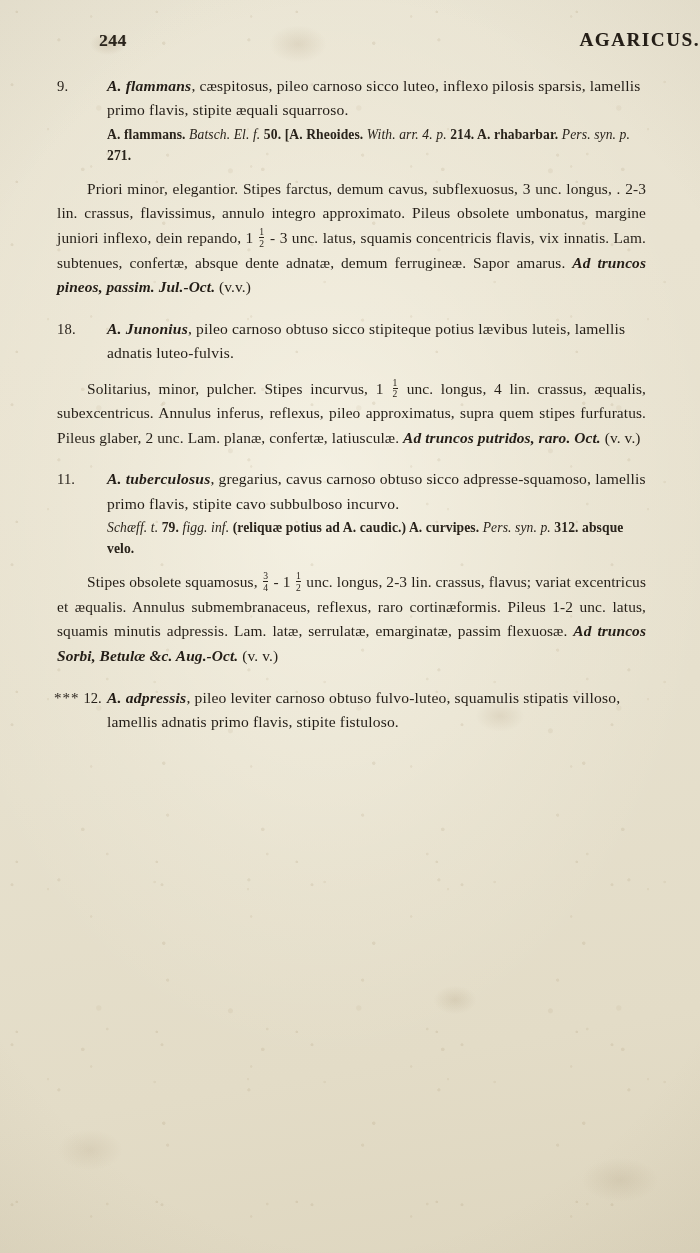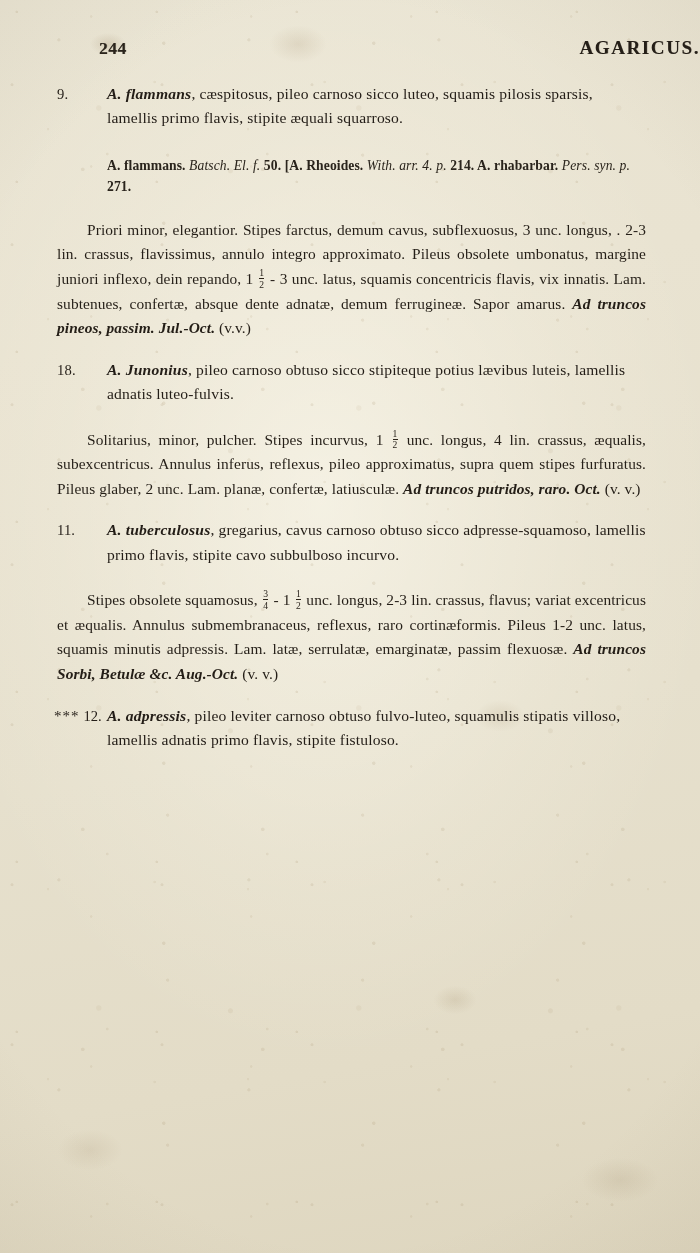--- a/index.html
+++ b/index.html
@@ -53,21 +53,21 @@
       radial-gradient(ellipse 26px 16px at 108px 44px,  rgba(126,98,58,.17), rgba(0,0,0,0) 70%),
       radial-gradient(ellipse 40px 26px at 298px 44px,  rgba(132,104,64,.13), rgba(0,0,0,0) 72%),
       radial-gradient(ellipse 34px 22px at 500px 716px, rgba(130,102,62,.12), rgba(0,0,0,0) 72%),
       radial-gradient(ellipse 30px 20px at 455px 1000px,rgba(128,100,60,.13), rgba(0,0,0,0) 72%),
       radial-gradient(ellipse 52px 30px at 620px 1180px,rgba(126,100,62,.11), rgba(0,0,0,0) 74%),
       radial-gradient(ellipse 44px 28px at 90px 1150px, rgba(130,102,64,.10), rgba(0,0,0,0) 74%);
   }
 
   .content {
     position: absolute;
-    left: 0; top: 8px;
+    left: 0; top: 0;
     width: 700px;
   }
 
   
   .runhead {
     position: relative;
     height: 44px;
     margin-top: 30px;
   }
   .folio {
@@ -136,34 +136,34 @@
   .sp-genus {
     font-style: italic;
     font-weight: bold;
   }
 
   
   .synonymy {
     font-size: 13.6px;
     line-height: 21px;
     padding-left: 50px;
-    margin-top: 24px;
+    margin-top: 1px;
     letter-spacing: .1px;
     color: #2a241c;
   }
   .synonymy .it { font-style: italic; }
   .synonymy .bd { font-weight: bold; }
 
   
   .desc {
     font-size: 15.4px;
     line-height: 24.6px;
     text-align: justify;
     text-align-last: left;
-    margin-top: 21px;
+    margin-top: 11px;
     letter-spacing: .1px;
     color: #241e17;
   }
   .desc .lead { padding-left: 30px; }
   .desc .it { font-style: italic; font-weight: bold; }
   .frac {
     display: inline-block;
     vertical-align: -0.38em;
     text-align: center;
     font-size: 9.6px;
@@ -186,21 +186,21 @@
 
     <div class="runhead">
       <div class="folio">244</div>
       <div class="runtitle">AGARICUS.</div>
     </div>
 
     <div class="species">
       <div class="diagnosis">
         <span class="num">9.</span>
         <span class="sp-genus">A.</span>
-        <span class="sp-name">flammans</span><span>, cæspitosus, pileo carnoso sicco luteo, squamis pilosis sparsis, lamellis primo flavis, stipite æquali squarroso.</span>
+        <span class="sp-name">flammans</span><span>, cæspitosus, pileo carnoso sicco luteo, inflexo pilosis sparsis, lamellis primo flavis, stipite æquali squarroso.</span>
       </div>
       <div class="synonymy"><span class="bd">A. flammans. </span><span class="it">Batsch. El. f. </span><span class="bd">50. [A. Rheoides. </span><span class="it">With. arr. 4. p. </span><span class="bd">214. A. rhabarbar. </span><span class="it">Pers. syn. p. </span><span class="bd">271.</span></div>
       <div class="desc">
         <span class="lead">Priori minor, elegantior. Stipes farctus, demum cavus, subflexuosus, 3 unc. longus, . 2-3 lin. crassus, flavissimus, annulo integro approximato. Pileus obsolete umbonatus, margine juniori inflexo, dein repando, 1 </span><span class="frac"><span class="numr">1</span><span class="den">2</span></span><span> - 3 unc. latus, squamis concentricis flavis, vix innatis. Lam. subtenues, confertæ, absque dente adnatæ, demum ferrugineæ. Sapor amarus. </span><span class="it">Ad truncos pineos, passim. Jul.-Oct.</span><span> (v.v.)</span>
       </div>
     </div>
 
     <div class="species">
       <div class="diagnosis">
         <span class="num">18.</span>
@@ -211,20 +211,21 @@
         <span class="lead">Solitarius, minor, pulcher. Stipes incurvus, 1 </span><span class="frac"><span class="numr">1</span><span class="den">2</span></span><span> unc. longus, 4 lin. crassus, æqualis, subexcentricus. Annulus inferus, reflexus, pileo approximatus, supra quem stipes furfuratus. Pileus glaber, 2 unc. Lam. planæ, confertæ, latiusculæ. </span><span class="it">Ad truncos putridos, raro. Oct.</span><span> (v. v.)</span>
       </div>
     </div>
 
     <div class="species">
       <div class="diagnosis">
         <span class="num">11.</span>
         <span class="sp-genus">A.</span>
         <span class="sp-name">tuberculosus</span><span>, gregarius, cavus carnoso obtuso sicco adpresse-squamoso, lamellis primo flavis, stipite cavo subbulboso incurvo.</span>
       </div>
+      <div class="synonymy"><span class="it">Schæff. t. </span><span class="bd">79. </span><span class="it">figg. inf. </span><span class="bd">(reliquæ potius ad A. caudic.) A. curvipes. </span><span class="it">Pers. syn. p. </span><span class="bd">312. absque velo.</span></div>
       <div class="desc">
         <span class="lead">Stipes obsolete squamosus, </span><span class="frac"><span class="numr">3</span><span class="den">4</span></span><span> - 1 </span><span class="frac"><span class="numr">1</span><span class="den">2</span></span><span> unc. longus, 2-3 lin. crassus, flavus; variat excentricus et æqualis. Annulus submembranaceus, reflexus, raro cortinæformis. Pileus 1-2 unc. latus, squamis minutis adpressis. Lam. latæ, serrulatæ, emarginatæ, passim flexuosæ. </span><span class="it">Ad truncos Sorbi, Betulæ &amp;c. Aug.-Oct.</span><span> (v. v.)</span>
       </div>
     </div>
 
     <div class="species">
       <div class="diagnosis">
         <span class="num stars"><span class="stars-mark">***</span><span>12.</span></span>
         <span class="sp-genus">A.</span>
         <span class="sp-name">adpressis</span><span>, pileo leviter carnoso obtuso fulvo-luteo, squamulis stipatis villoso, lamellis adnatis primo flavis, stipite fistuloso.</span>

